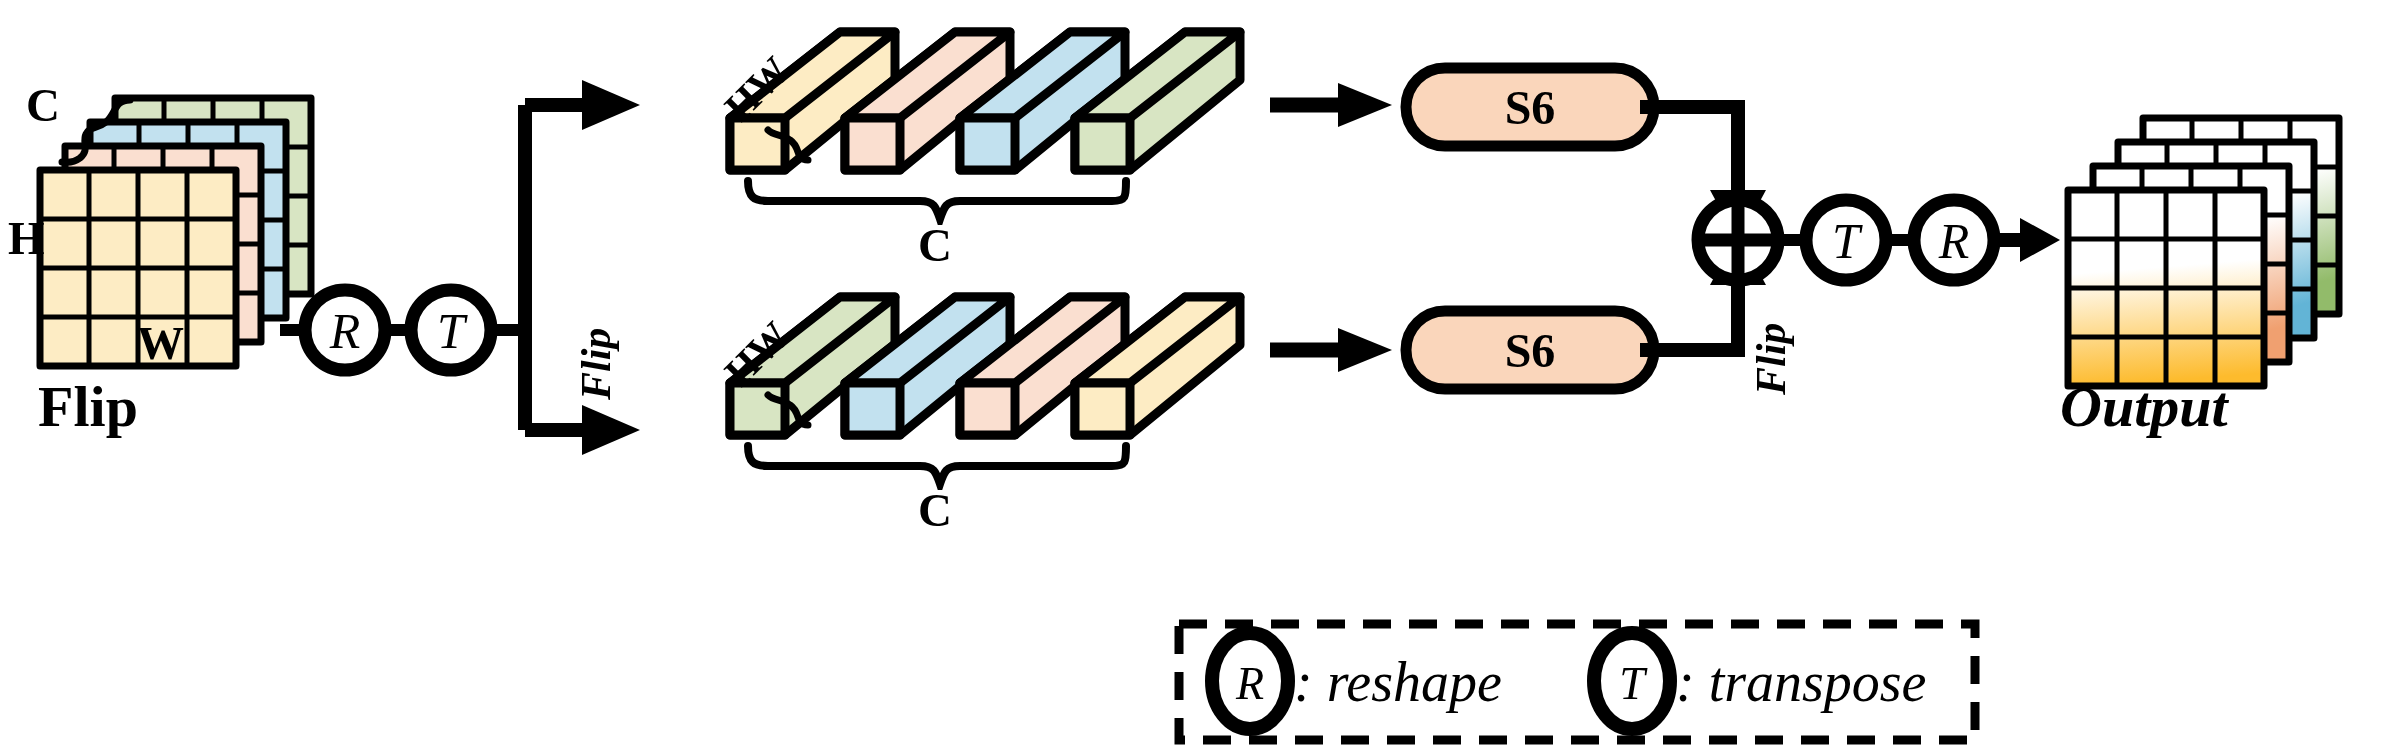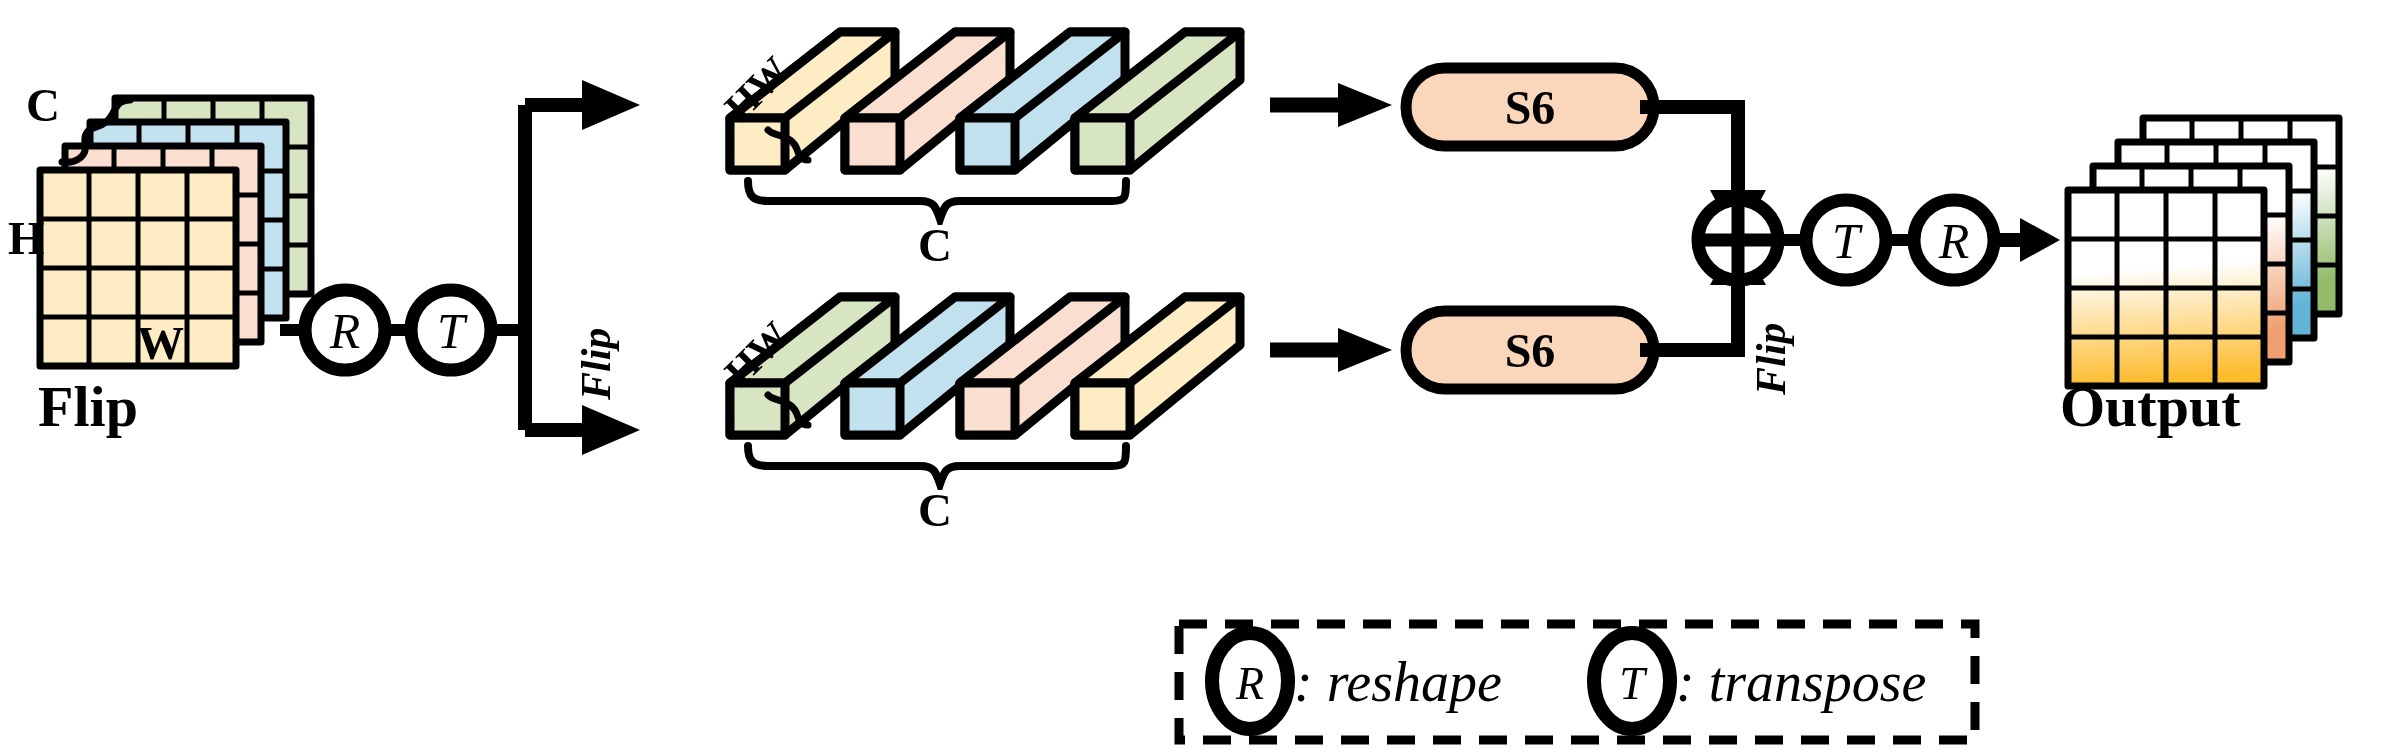--- a/index.html
+++ b/index.html
@@ -270,21 +270,21 @@
           <rect x="45" y="66" width="196" height="196" fill="url(#gPink)"></rect>
           <path d="M45 115h196 M45 164h196 M45 213h196 M94 66v196 M143 66v196 M192 66v196" stroke-width="5" fill="none"></path>
         </g>
         <g>
           <rect x="20" y="90" width="196" height="196" fill="url(#gYellow)"></rect>
           <path d="M20 139h196 M20 188h196 M20 237h196 M69 90v196 M118 90v196 M167 90v196" stroke-width="5" fill="none"></path>
         </g>
       </g>
     </svg>
   </div>
-  <div class="lbl" style="left:2060px;top:378px;font-size:58px;">Output</div>
+  <div class="lbl" style="left:2060px;top:378px;font-size:58px;font-style:italic;">Output</div>
 
   <div class="abs" style="left:1172px;top:617px;">
     <svg width="810" height="130" viewBox="0 0 810 130">
       <rect x="7" y="7" width="796" height="116" fill="#fff" stroke="#000" stroke-width="9" stroke-dasharray="28 18"></rect>
       <g>
         <ellipse cx="78" cy="64" rx="38" ry="48" fill="#fff" stroke="#000" stroke-width="14"></ellipse>
         <text x="78" y="82" font-size="46" font-style="italic" text-anchor="middle" font-family="'Liberation Serif',serif" fill="#000">R</text>
       </g>
       <text x="122" y="84" font-size="56" font-style="italic" font-family="'Liberation Serif',serif" fill="#000">: reshape</text>
       <g>

